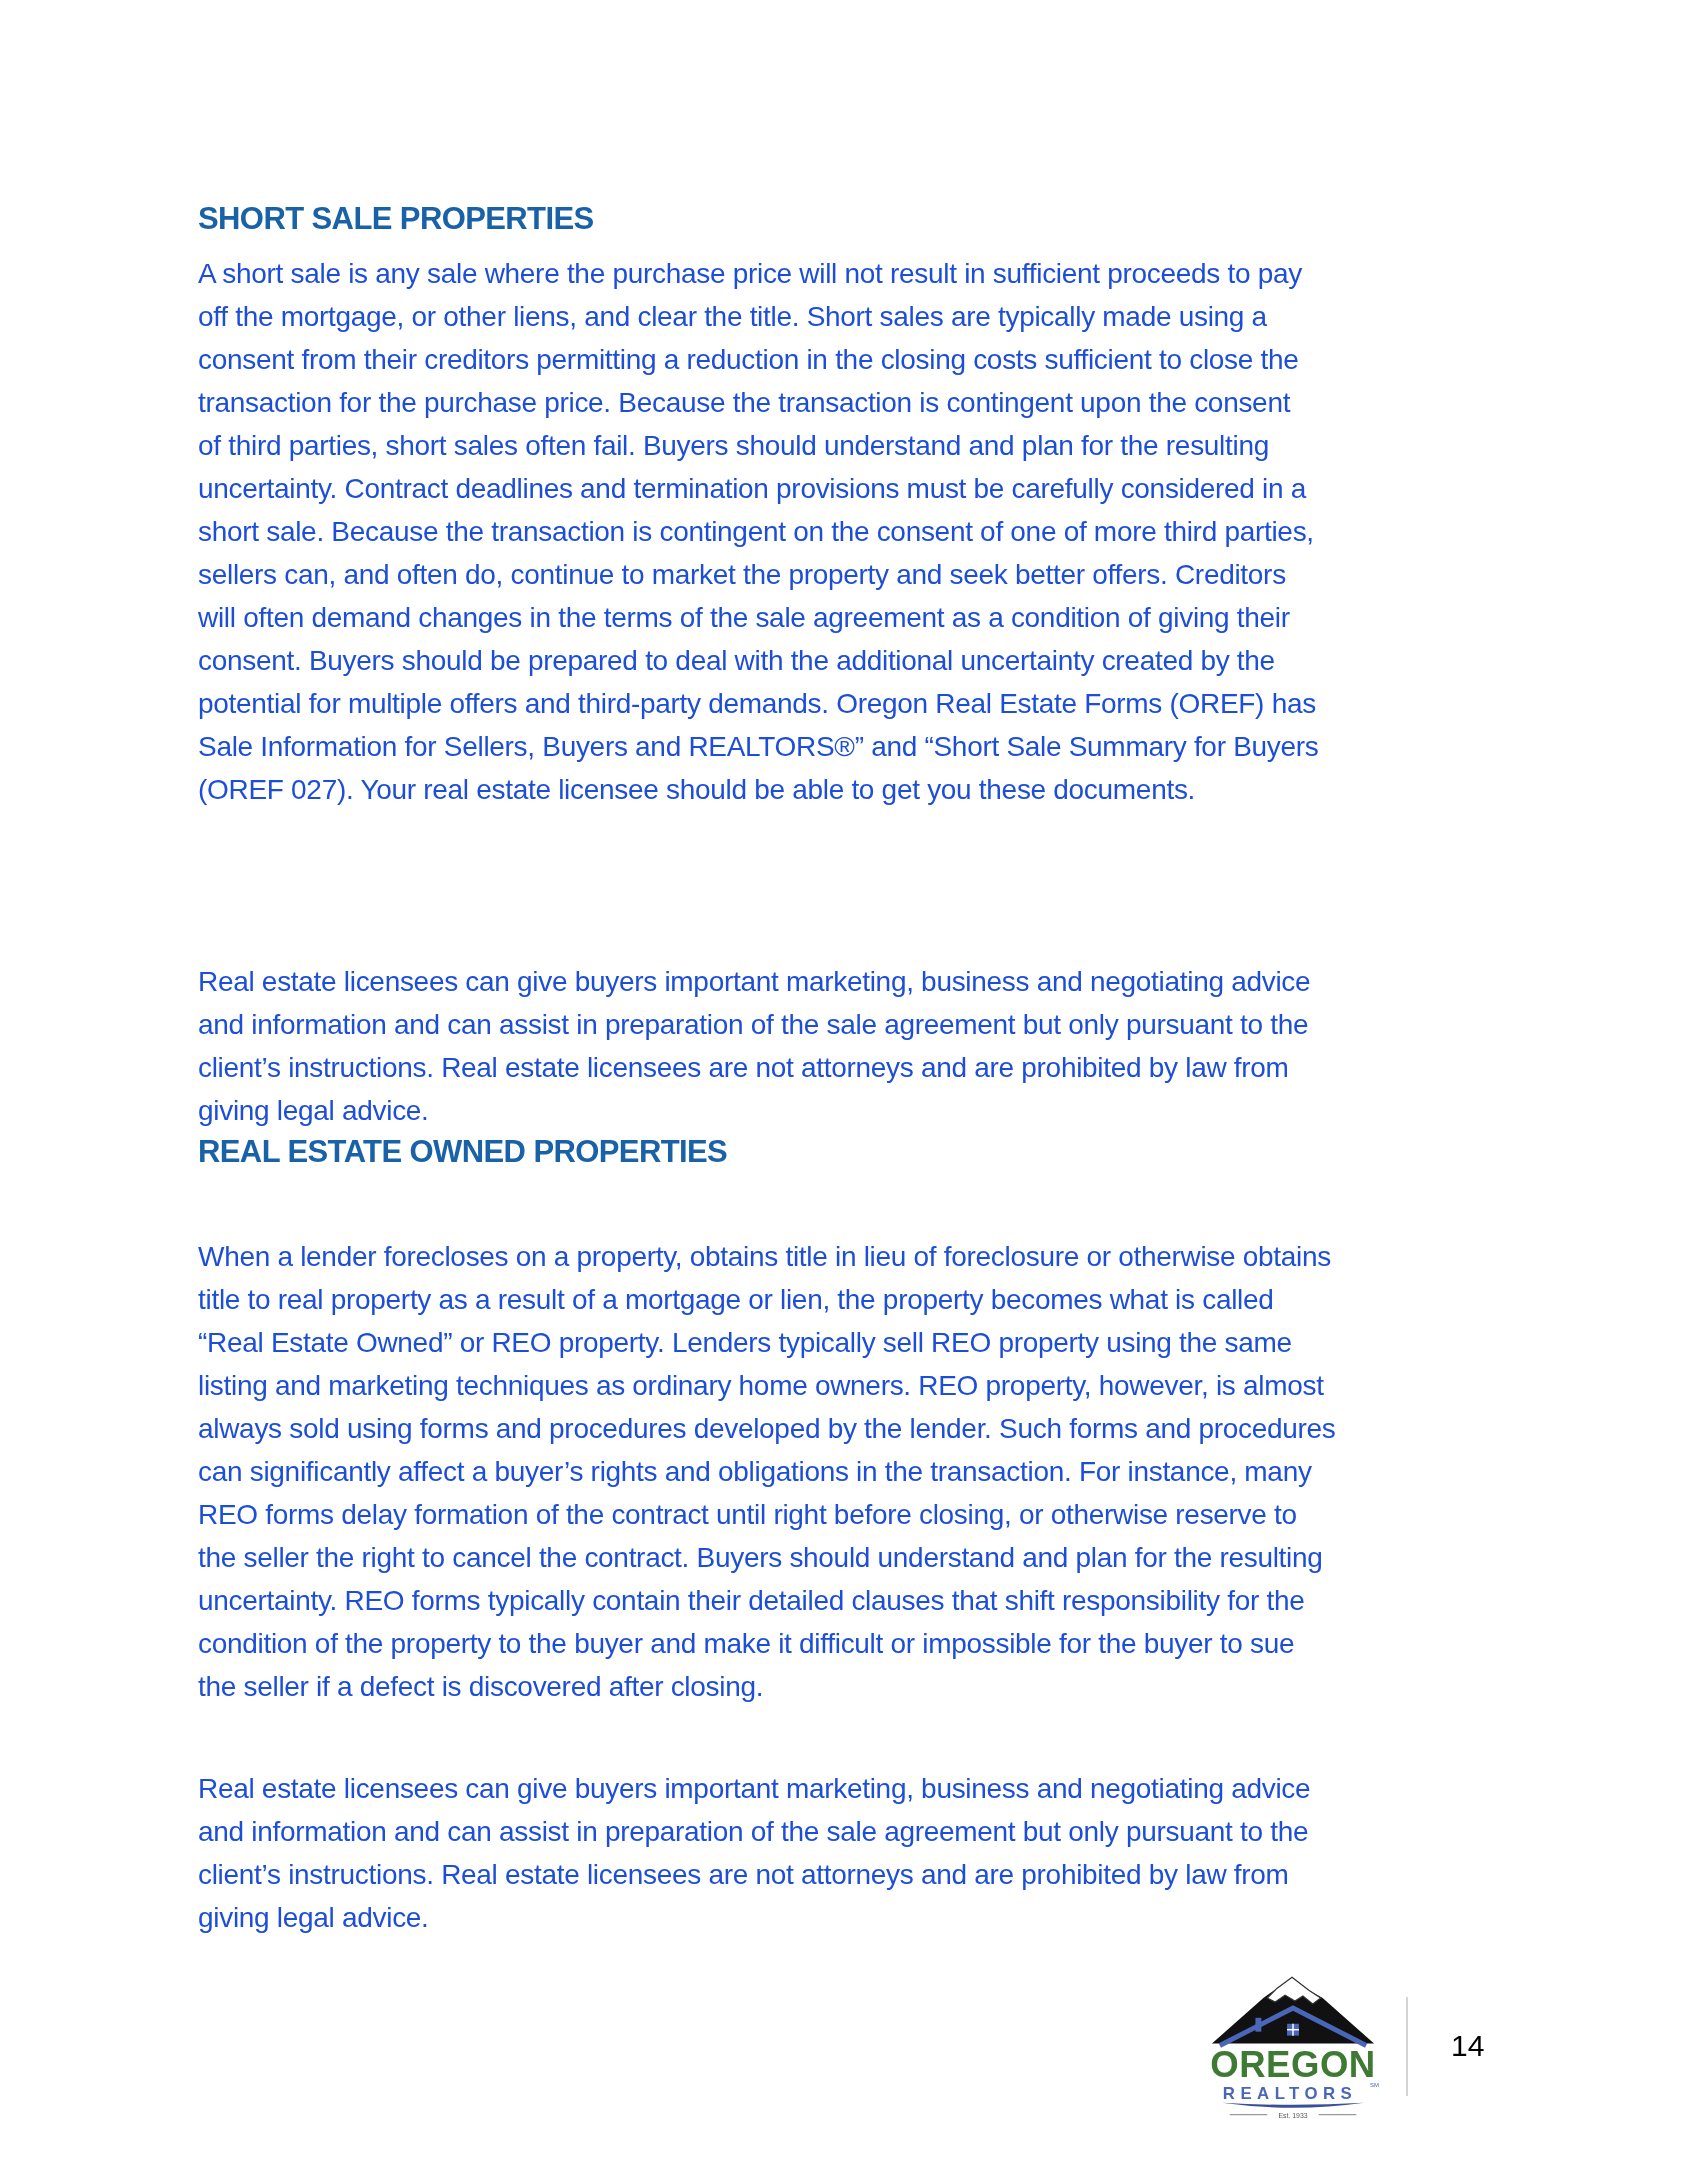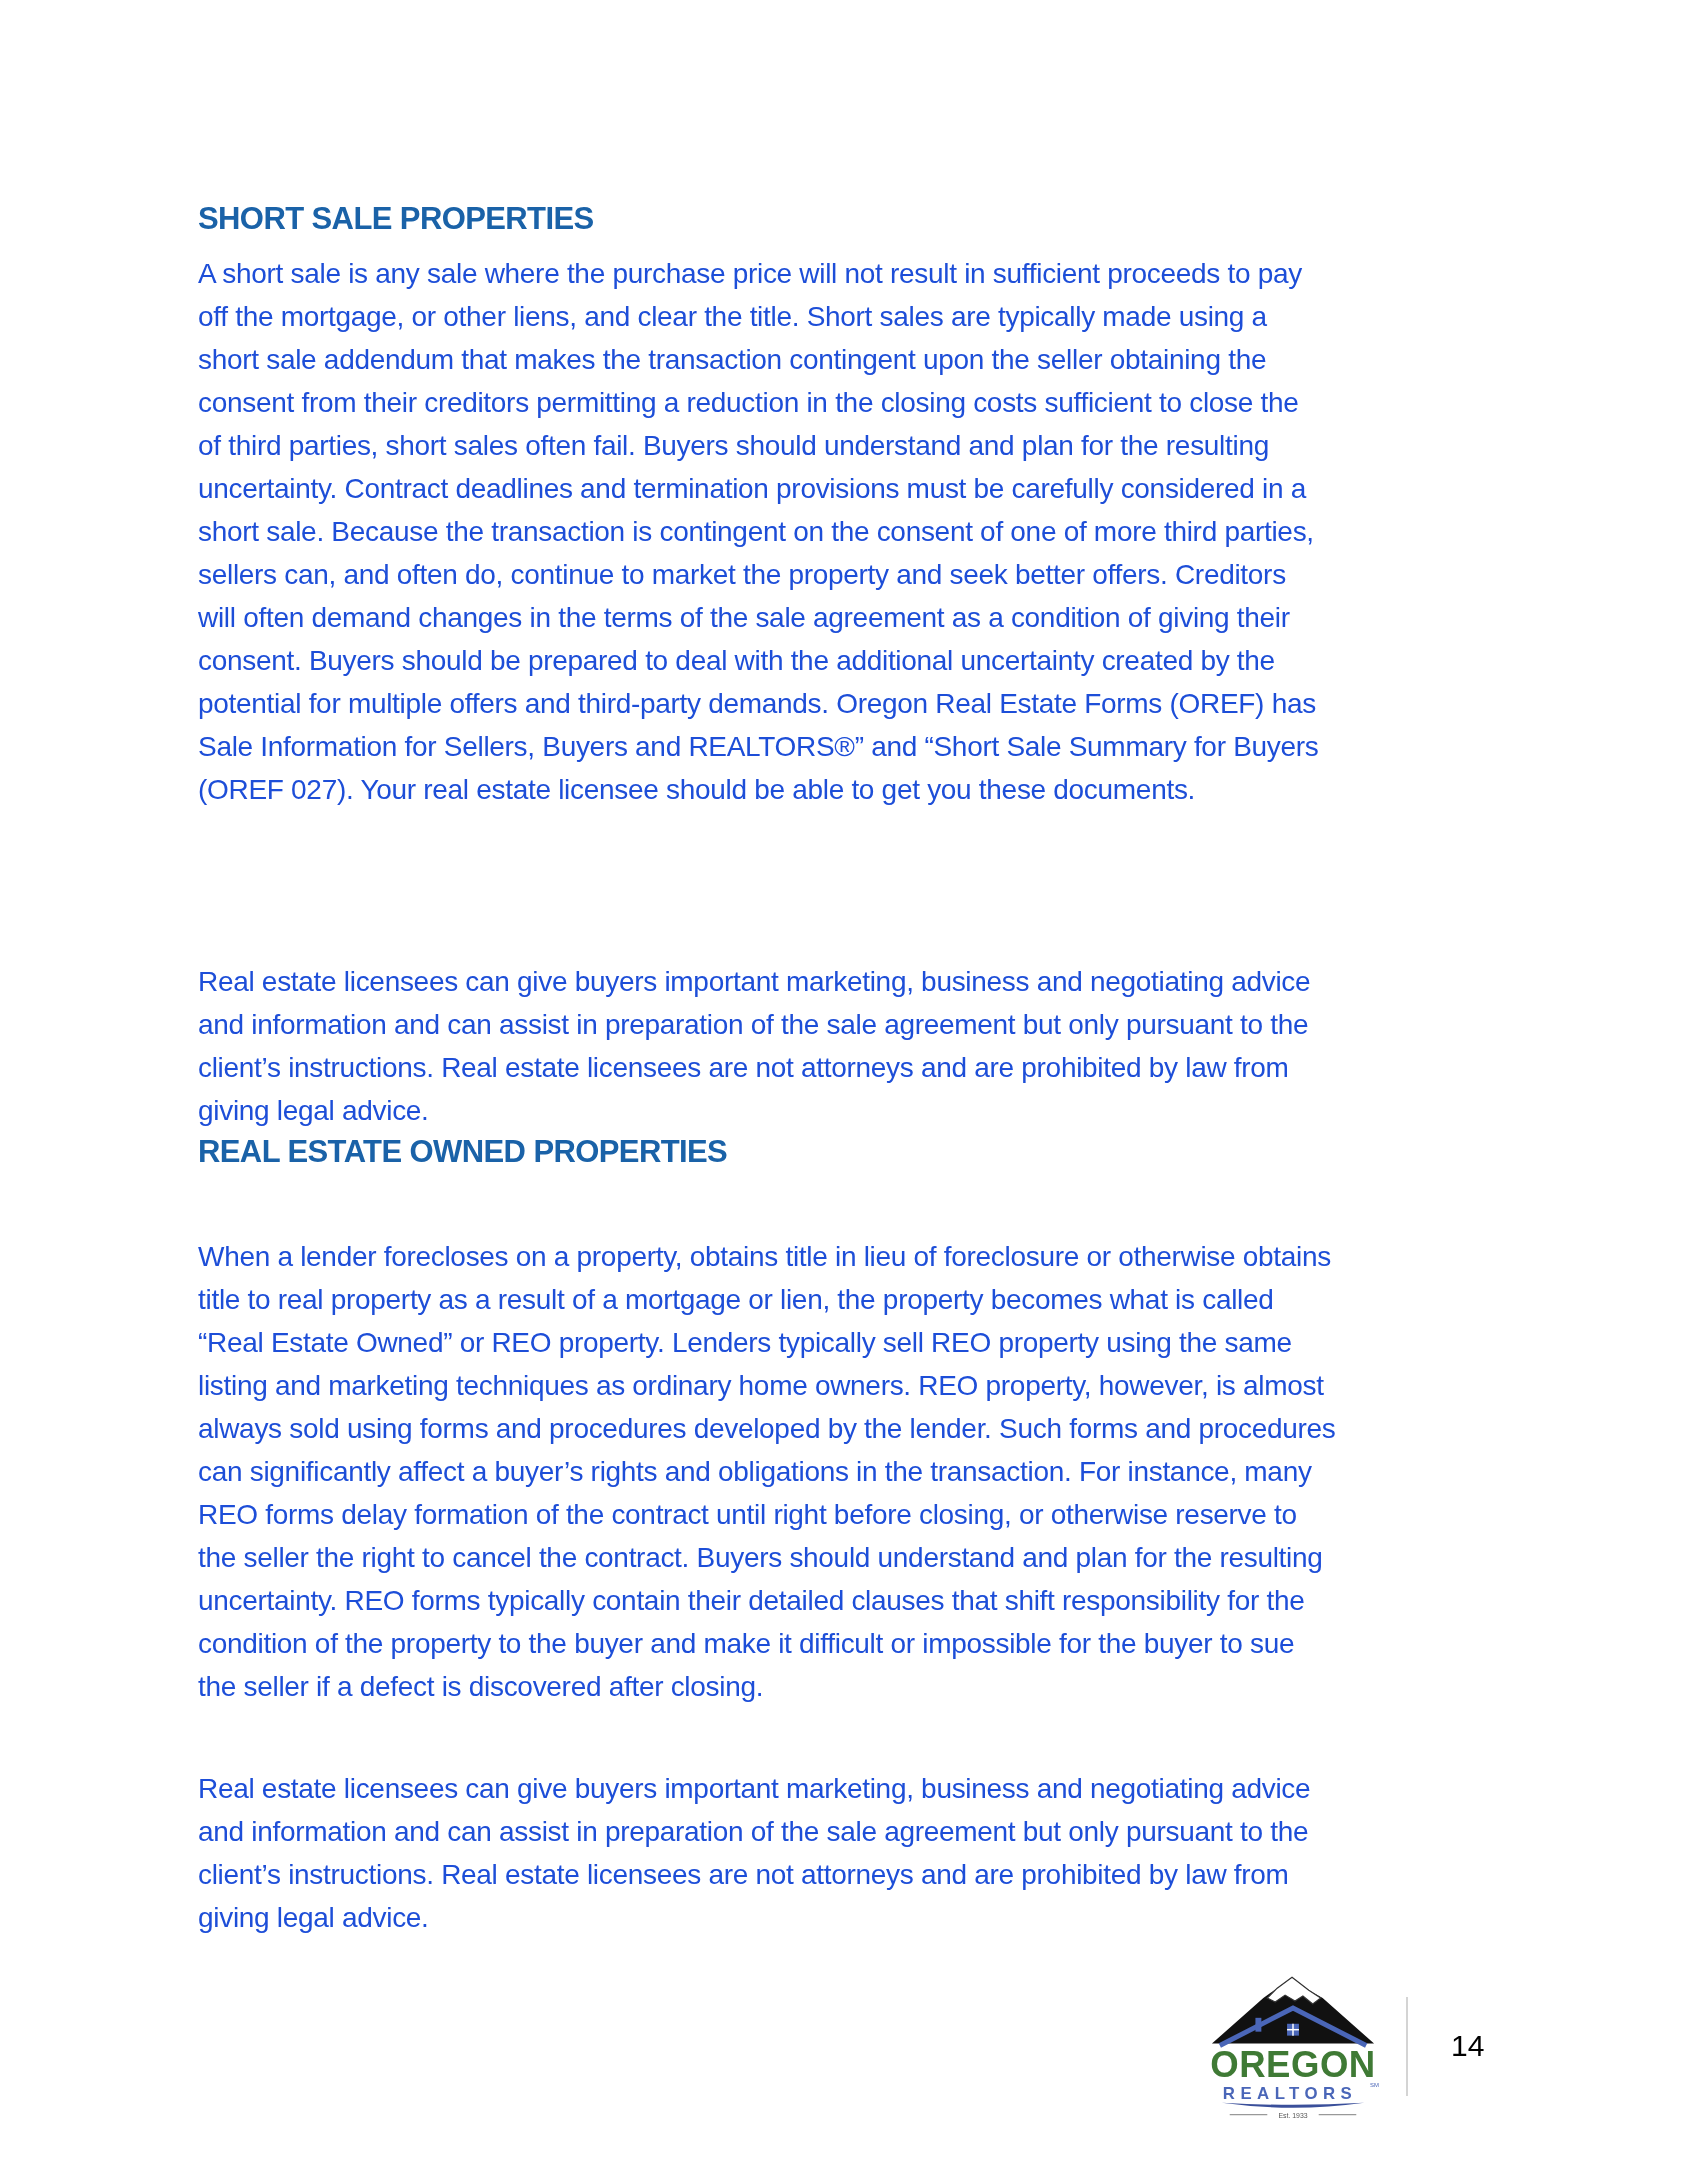--- a/index.html
+++ b/index.html
@@ -76,22 +76,22 @@
 </head>
 <body>
 
 <div class="page">
 
   <h2 class="heading" style="top:199px;">SHORT SALE PROPERTIES</h2>
 
   <p class="para" style="top:252px;">
     <span class="line">A short sale is any sale where the purchase price will not result in sufficient proceeds to pay</span>
     <span class="line">off the mortgage, or other liens, and clear the title. Short sales are typically made using a</span>
-    <span class="line">short sale addendum that makes the transaction contingent upon the seller obtaining the</span>
     <span class="line">consent from their creditors permitting a reduction in the closing costs sufficient to close the</span>
+    <span class="line">transaction for the purchase price. Because the transaction is contingent upon the consent</span>
     <span class="line">of third parties, short sales often fail. Buyers should understand and plan for the resulting</span>
     <span class="line">uncertainty. Contract deadlines and termination provisions must be carefully considered in a</span>
     <span class="line">short sale. Because the transaction is contingent on the consent of one of more third parties,</span>
     <span class="line">sellers can, and often do, continue to market the property and seek better offers. Creditors</span>
     <span class="line">will often demand changes in the terms of the sale agreement as a condition of giving their</span>
     <span class="line">consent. Buyers should be prepared to deal with the additional uncertainty created by the</span>
     <span class="line">potential for multiple offers and third-party demands. Oregon Real Estate Forms (OREF) has</span>
     <span class="line">Sale Information for Sellers, Buyers and REALTORS®” and “Short Sale Summary for Buyers</span>
     <span class="line">(OREF 027). Your real estate licensee should be able to get you these documents.</span>
   </p>

